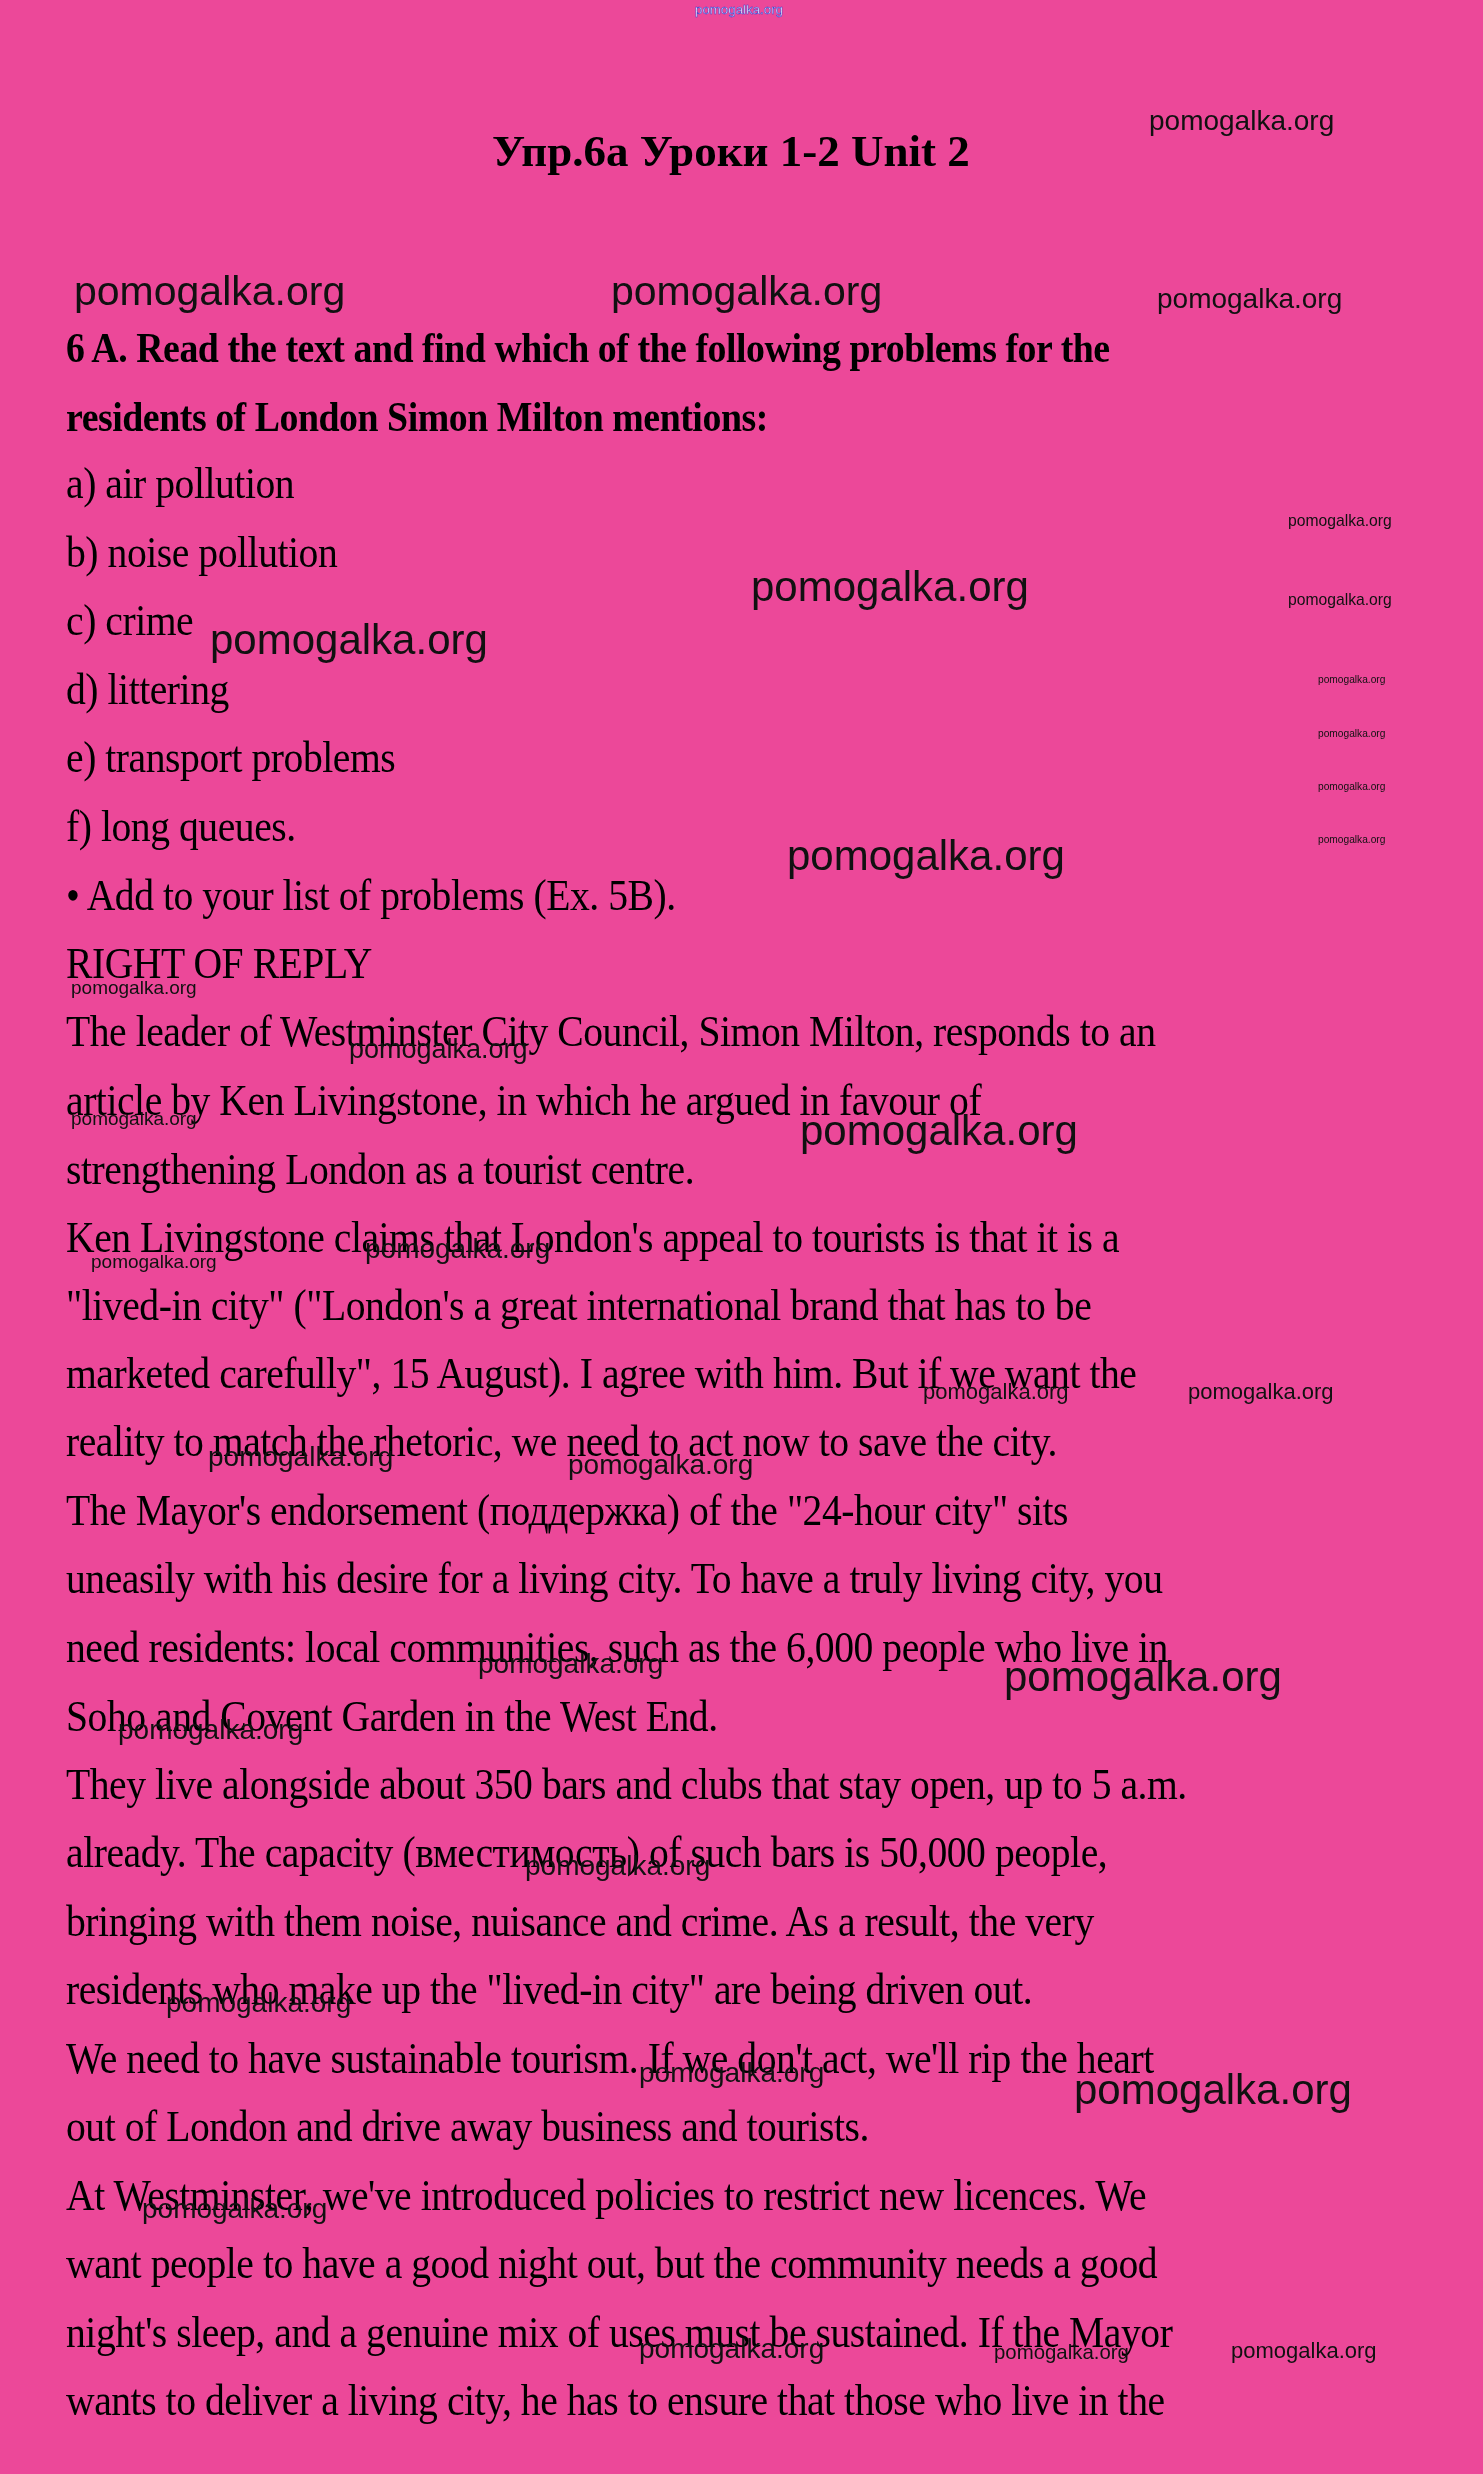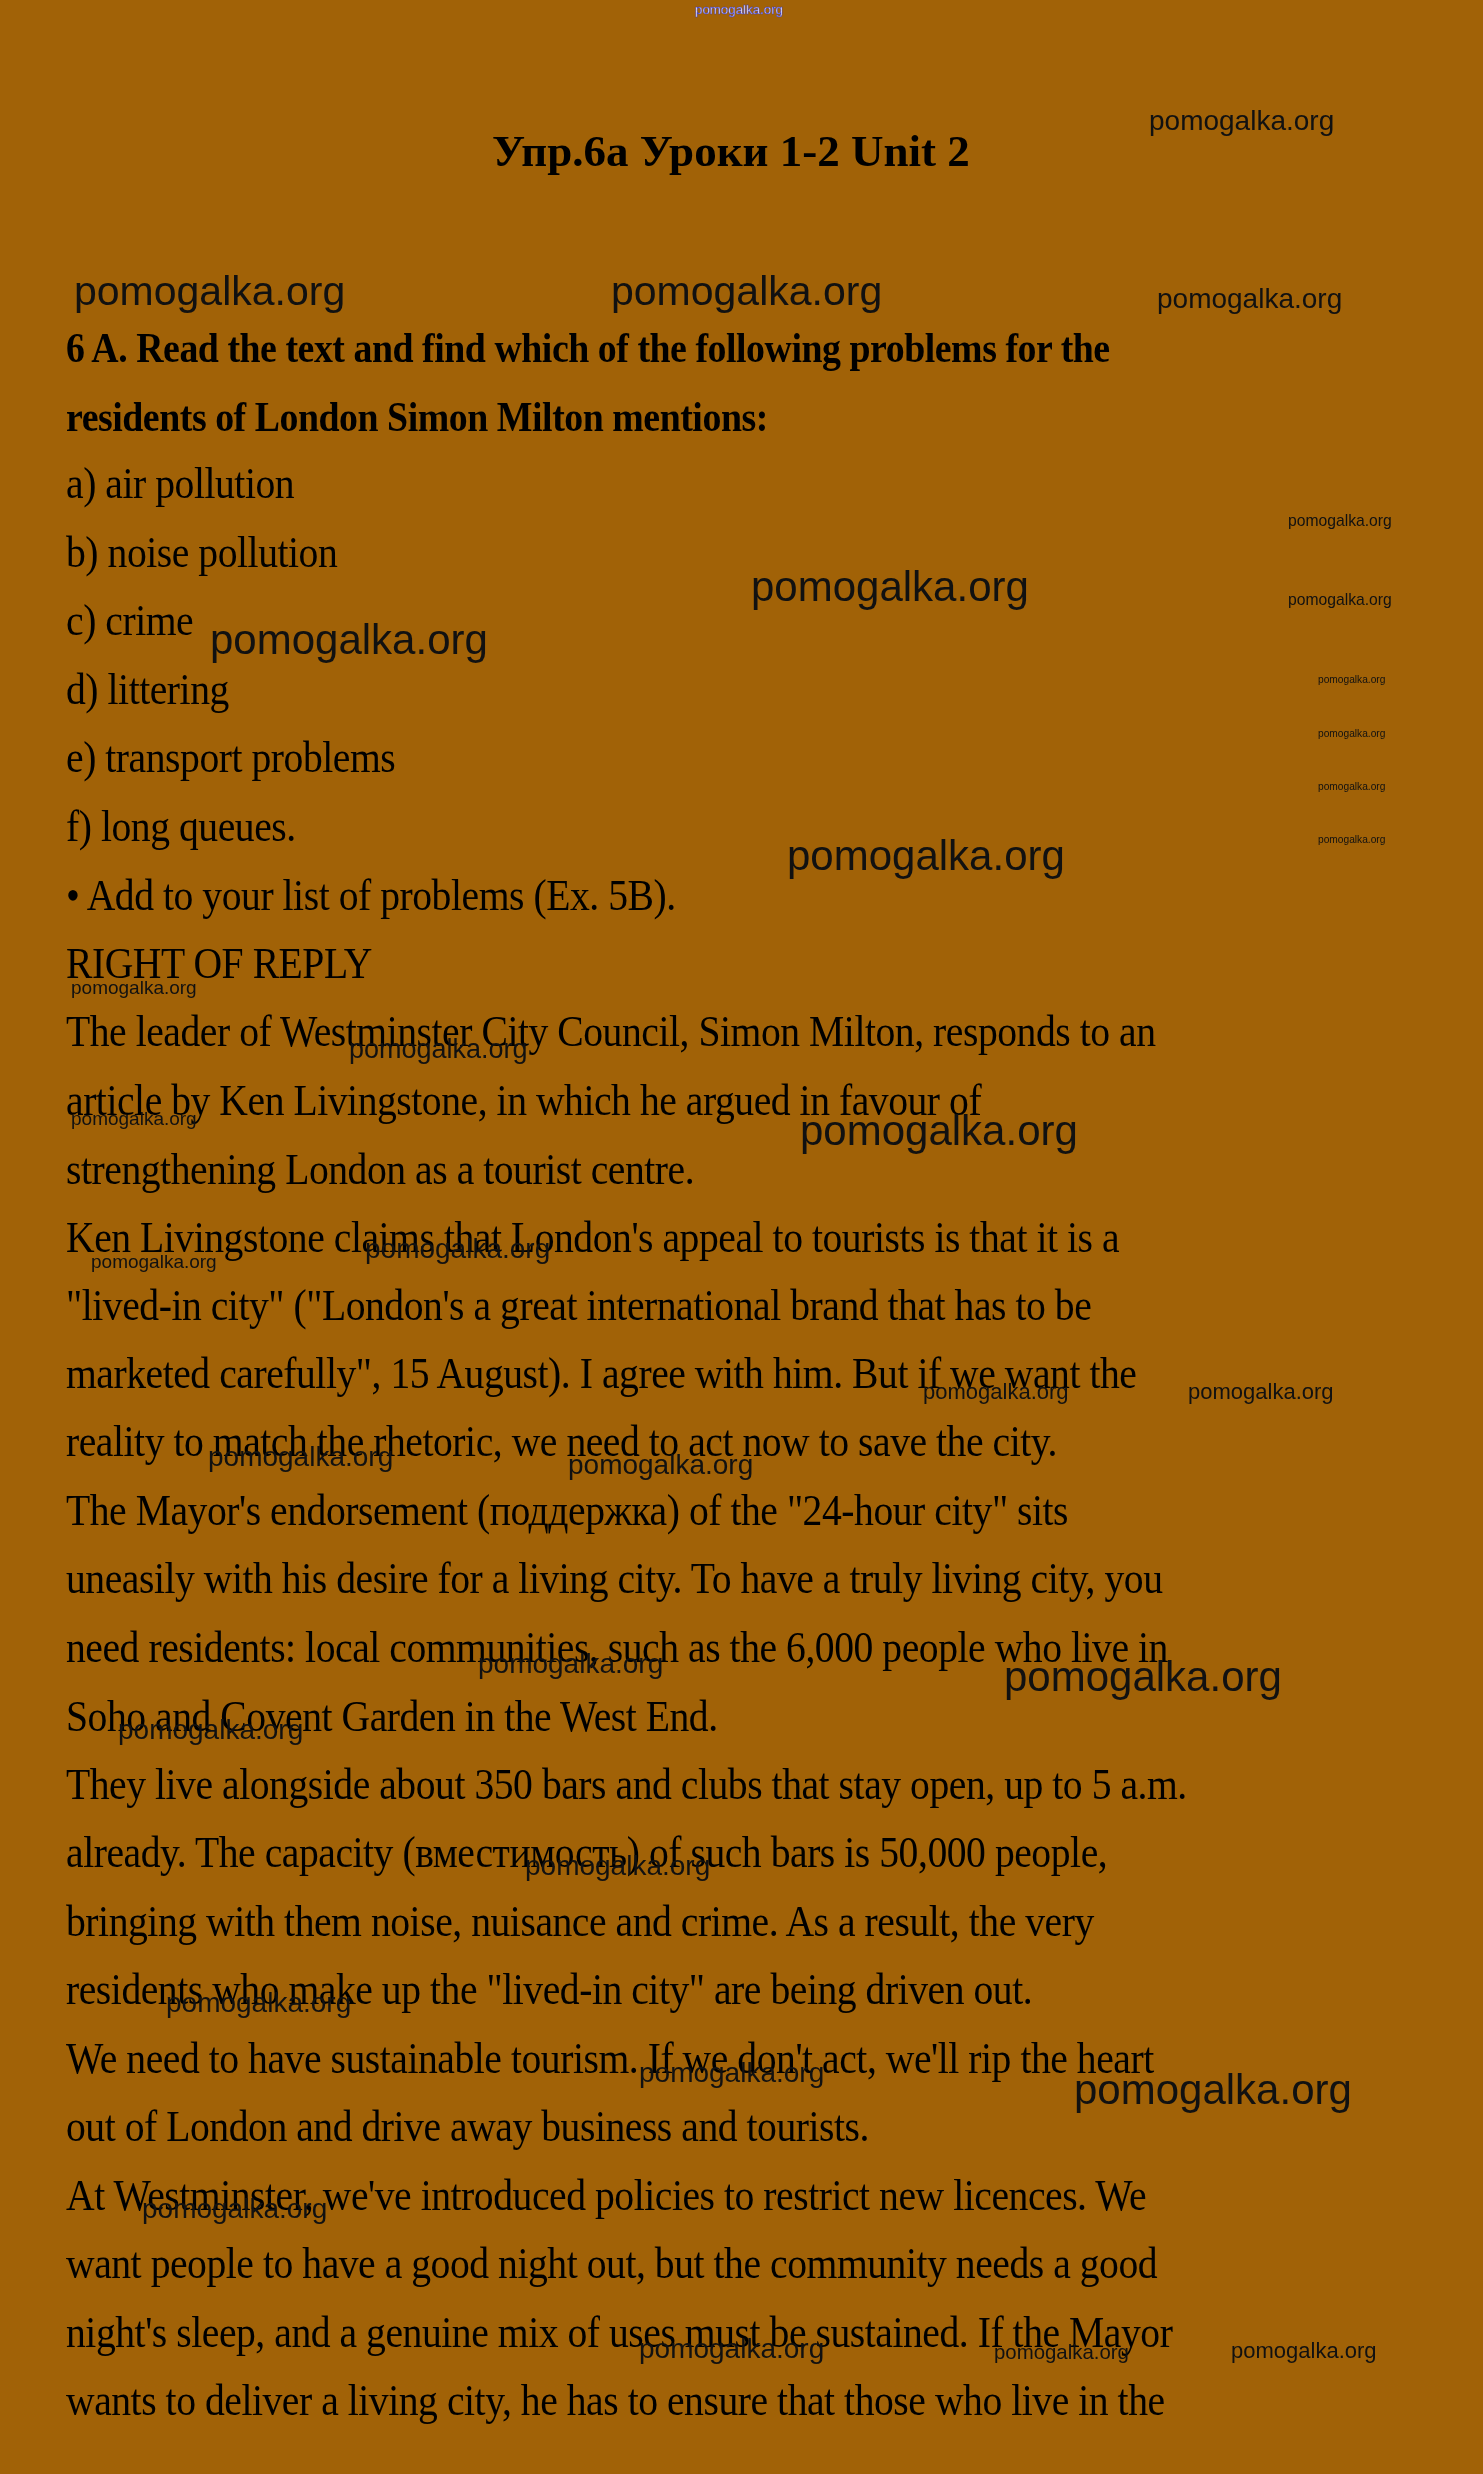--- a/index.html
+++ b/index.html
@@ -1,17 +1,17 @@
 <!DOCTYPE html>
 <html style="font-size:12.5px"><head>
 <meta charset="utf-8">
 <style>
   html, body { margin: 0; padding: 0; background: #ffffff; }
   body { width: 1484px; height: 2475px; position: relative; overflow: hidden; }
-  .page { position: absolute; left: 0; top: 0; width: 1484px; height: 2475px; background: #a16207; }
+  .page { position: absolute; left: 0; top: 0; width: 1484px; height: 2475px; background: #ec4899; }
   .ln {
     position: absolute; left: 66px; white-space: nowrap; color: #000;
     font-family: "Liberation Serif", "DejaVu Serif", serif;
     font-size: 44px; line-height: 0; letter-spacing: -0.5px;
     transform-origin: left center;
   }
   .ln span.t { display: inline-block; transform: scaleX(0.9); transform-origin: left center; }
   .title {
     position: absolute; left: 492px; top: 151px; line-height: 0; white-space: nowrap;
     font-family: "Liberation Serif", "DejaVu Serif", serif; font-weight: bold; font-size: 45px;

